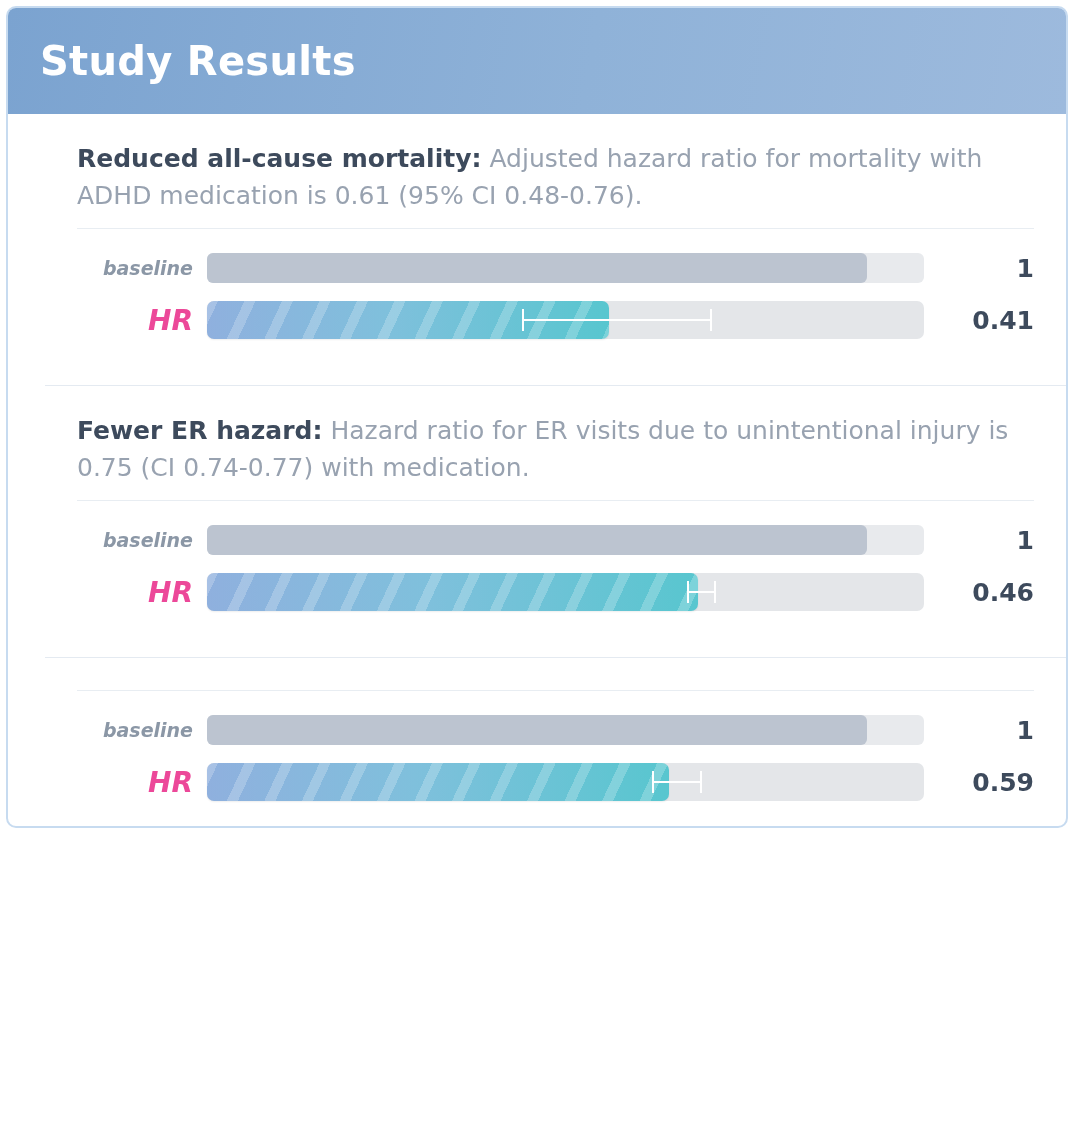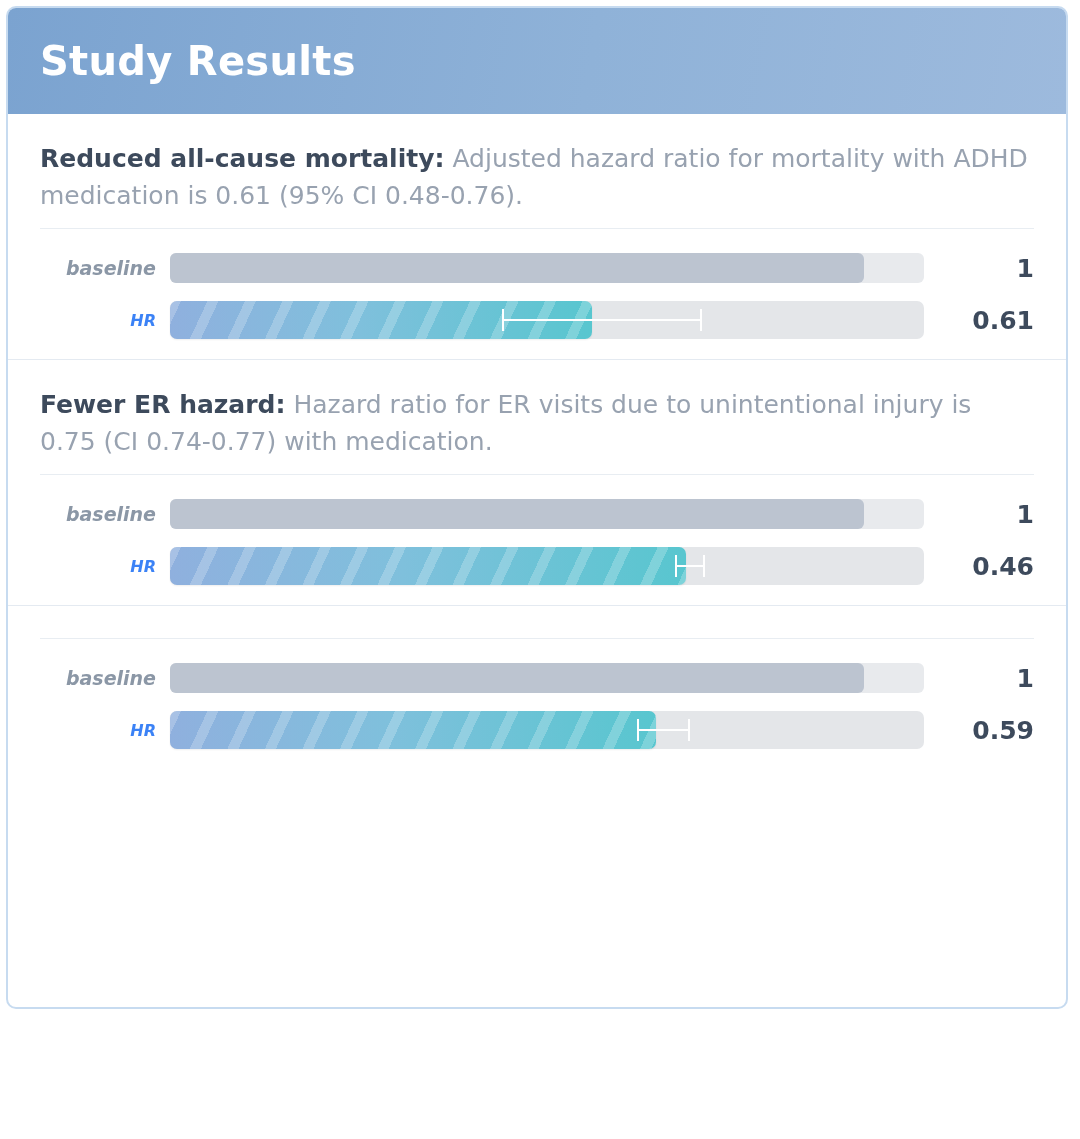--- a/index.html
+++ b/index.html
@@ -11,21 +11,21 @@
     width: 1080px;
     height: 1139px;
     font-family: "DejaVu Sans", sans-serif;
     overflow: hidden;
   }
   .card {
     position: absolute;
     left: 6px;
     top: 6px;
     width: 1062px;
-    height: 1003px;
+    height: 822px;
     background: #ffffff;
     border: 2px solid #c7dbf0;
     border-radius: 10px;
     box-sizing: border-box;
     overflow: hidden;
   }
   .card-header {
     height: 106px;
     background: linear-gradient(100deg, #7ba3d0 0%, #8fb2d8 55%, #9dbadd 100%);
     display: flex;
@@ -34,23 +34,24 @@
     box-sizing: border-box;
   }
   .card-header h1 {
     margin: 0;
     color: #ffffff;
     font-size: 40px;
     font-weight: bold;
     letter-spacing: 0.3px;
   }
   .section {
-    padding: 26px 32px 16px 32px;
+    padding: 26px 32px 42px 32px;
     box-sizing: border-box;
     border-bottom: 1px solid #e4eaf1;
+    margin-left: 37px;
   }
   .section:last-child {
     border-bottom: none;
   }
   .finding {
     font-size: 25px;
     line-height: 1.48;
     color: #98a2b0;
     margin: 0 0 14px 0;
   }
@@ -77,22 +78,22 @@
     text-align: right;
     padding-right: 14px;
     box-sizing: border-box;
     color: #8b97a6;
     font-size: 19px;
     font-weight: bold;
     flex: none;
     font-style: italic;
   }
   .bar-label.strong {
-    color: #3b82f6;
-    font-size: 16px;
+    color: #ec4899;
+    font-size: 28px;
   }
   .track {
     position: relative;
     flex: 1;
     height: 38px;
     background: #e4e6e9;
     border-radius: 7px;
     overflow: visible;
   }
   .track.baseline-track {
@@ -166,21 +167,21 @@
       </div>
       <div class="bar-value">1</div>
     </div>
 
     <div class="bar-row">
       <div class="bar-label strong">HR</div>
       <div class="track">
         <div class="fill-hr" style="width:56%"></div>
         <div class="ci" style="left:44%; width:26.5%"></div>
       </div>
-      <div class="bar-value">0.61</div>
+      <div class="bar-value">0.41</div>
     </div>
   </div>
 
   <div class="section">
     <p class="finding">
       <span class="lead">Fewer ER hazard:</span><span> Hazard ratio for ER visits due to unintentional injury is 0.75 (CI 0.74-0.77) with medication.</span>
     </p>
     <div class="divider"></div>
 
     <div class="bar-row">

